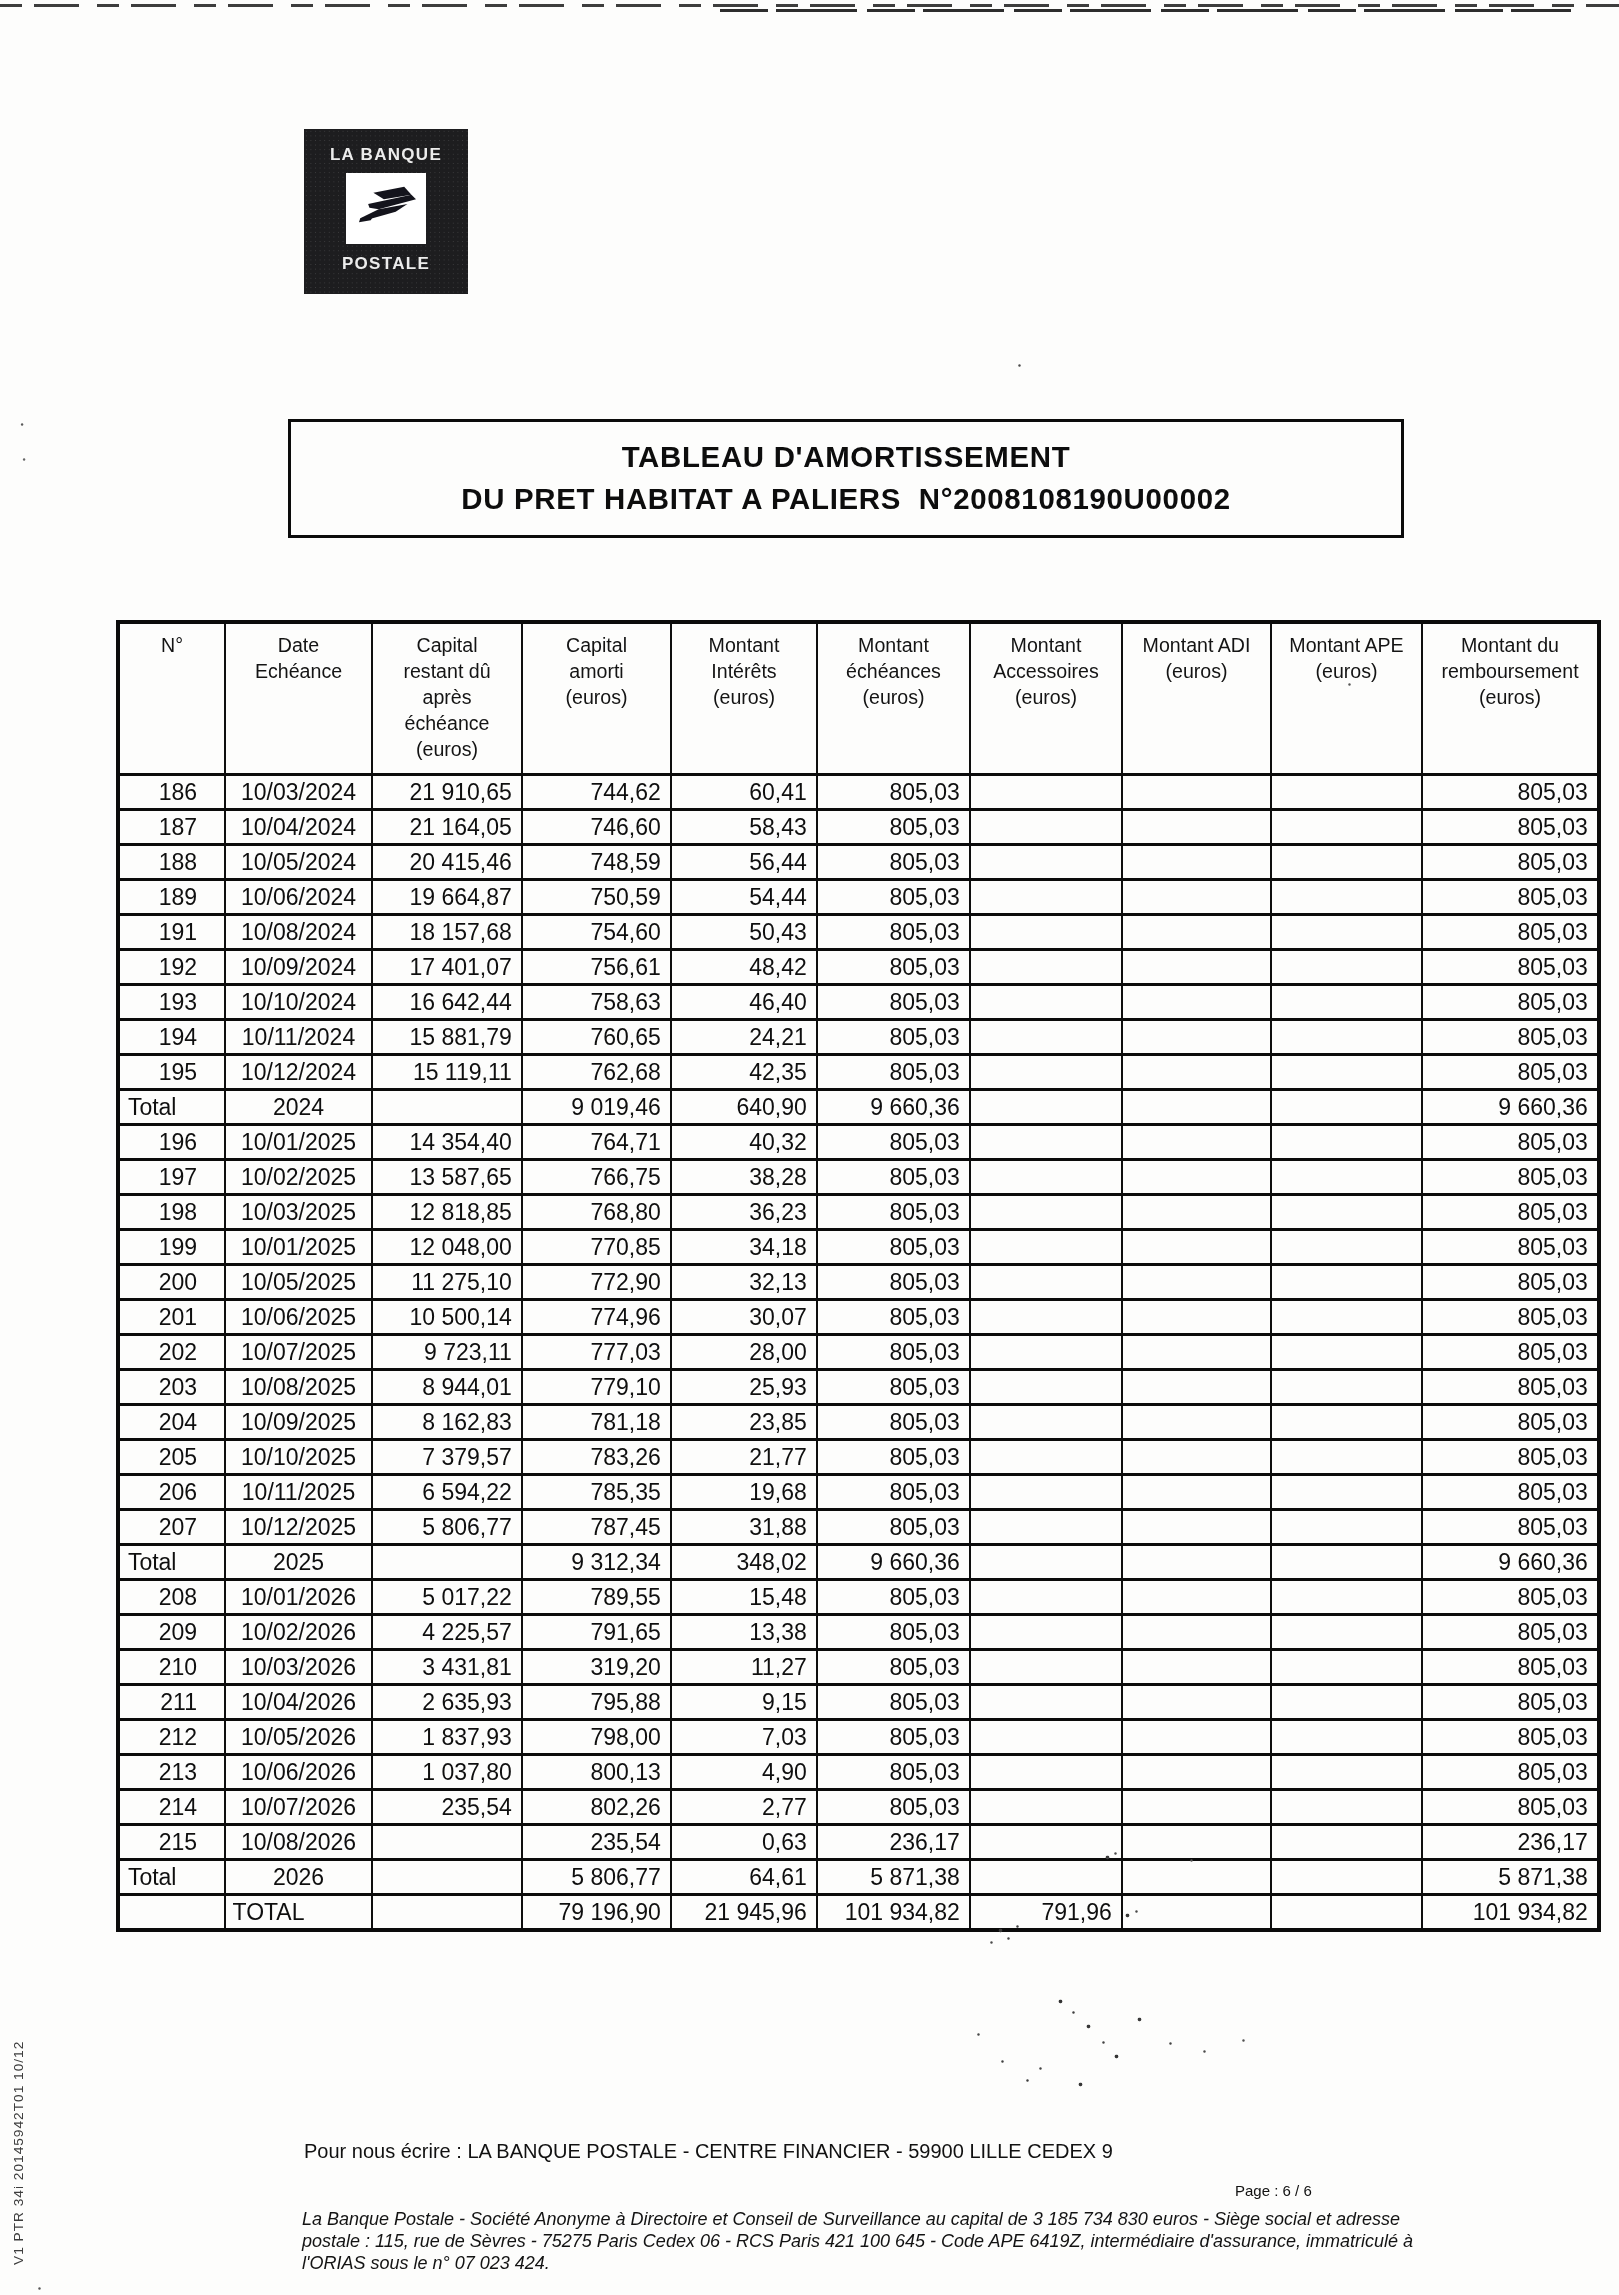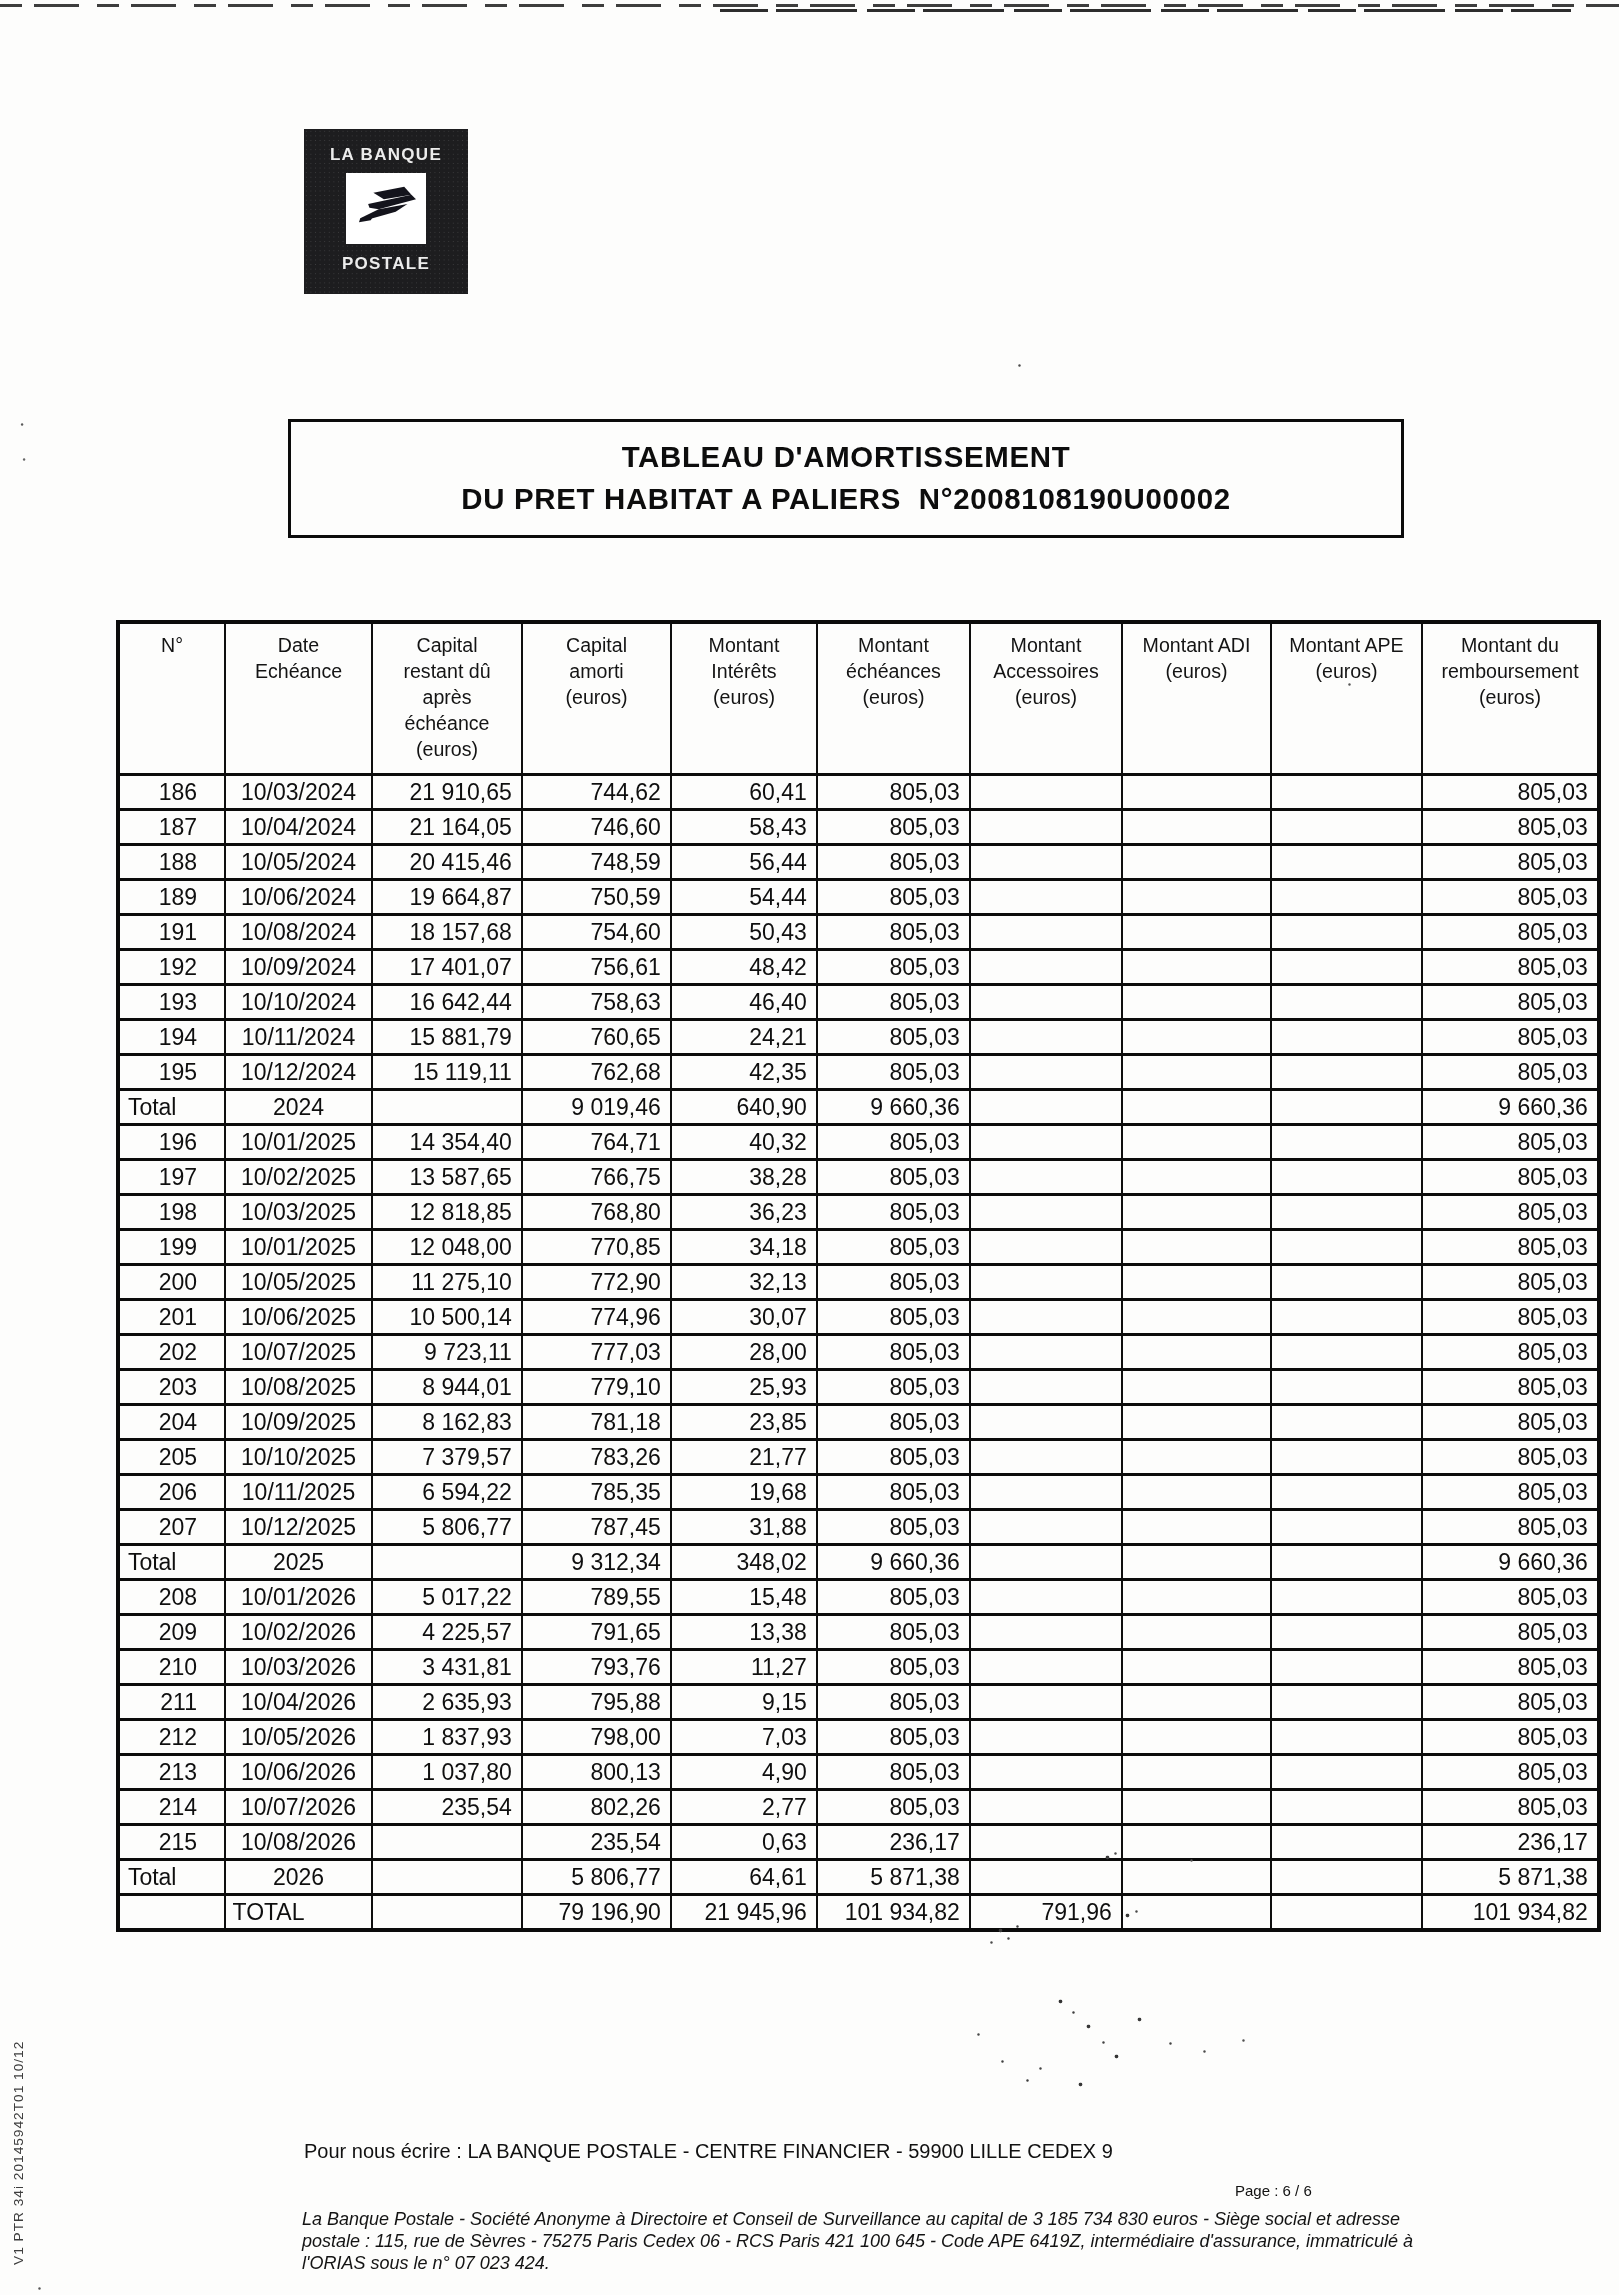--- a/index.html
+++ b/index.html
@@ -472,21 +472,21 @@
           <td class="col-echeances">805,03</td>
           <td class="col-accessoires"></td>
           <td class="col-adi"></td>
           <td class="col-ape"></td>
           <td class="col-remboursement">805,03</td>
         </tr>
         <tr class="row-data">
           <td class="col-n">210</td>
           <td class="col-date">10/03/2026</td>
           <td class="col-capital_restant">3 431,81</td>
-          <td class="col-capital_amorti">793,76</td>
+          <td class="col-capital_amorti">319,20</td>
           <td class="col-interets">11,27</td>
           <td class="col-echeances">805,03</td>
           <td class="col-accessoires"></td>
           <td class="col-adi"></td>
           <td class="col-ape"></td>
           <td class="col-remboursement">805,03</td>
         </tr>
         <tr class="row-data">
           <td class="col-n">211</td>
           <td class="col-date">10/04/2026</td>

